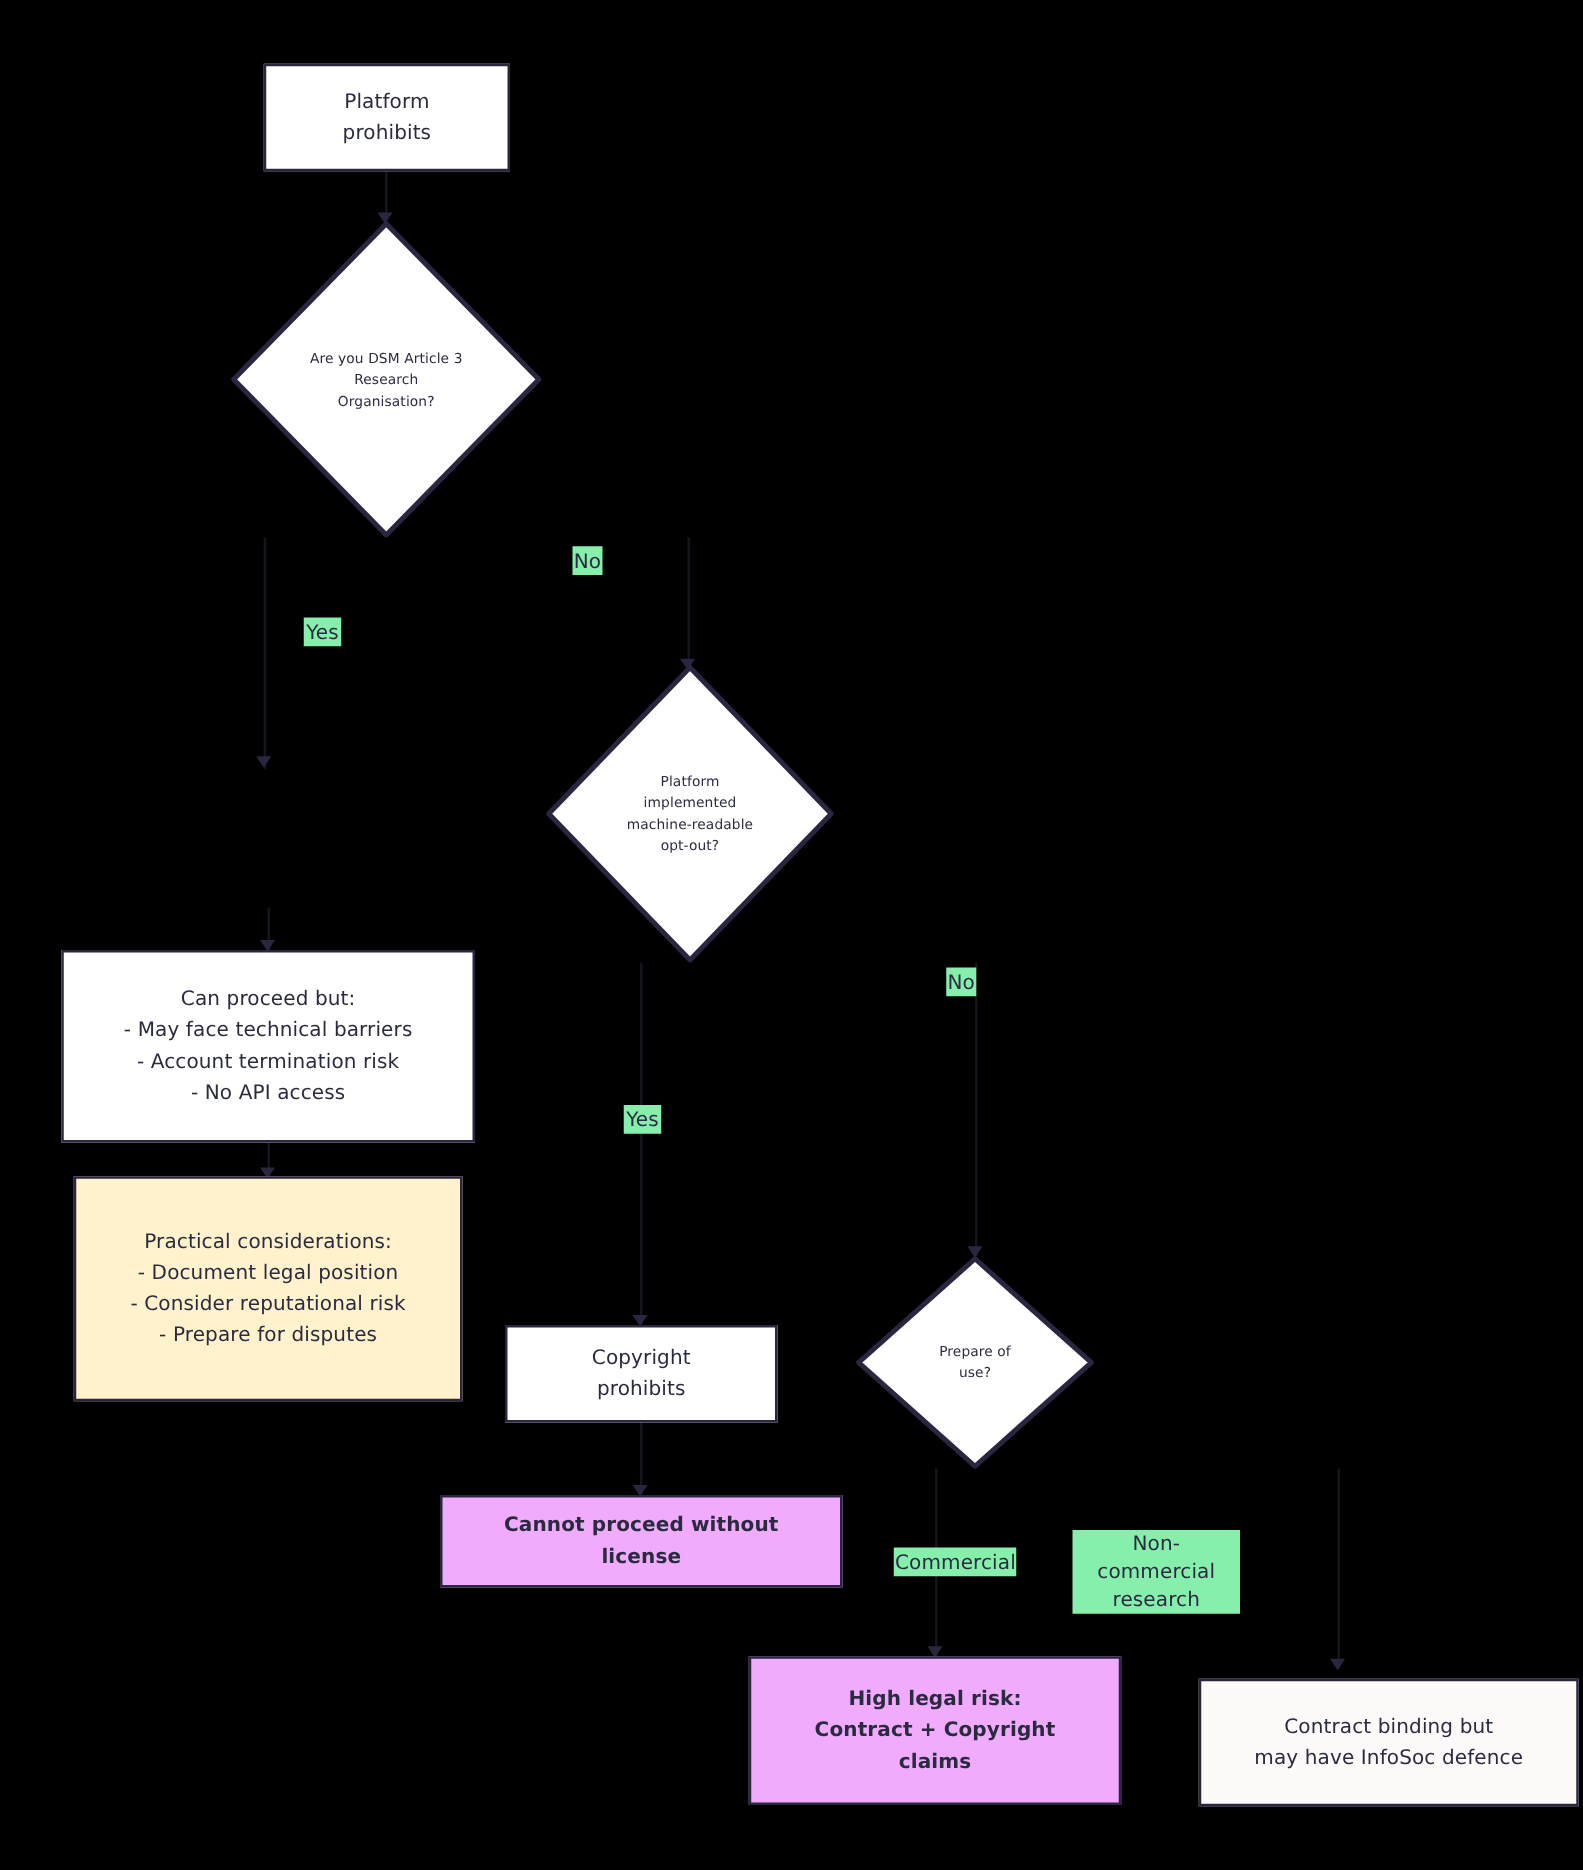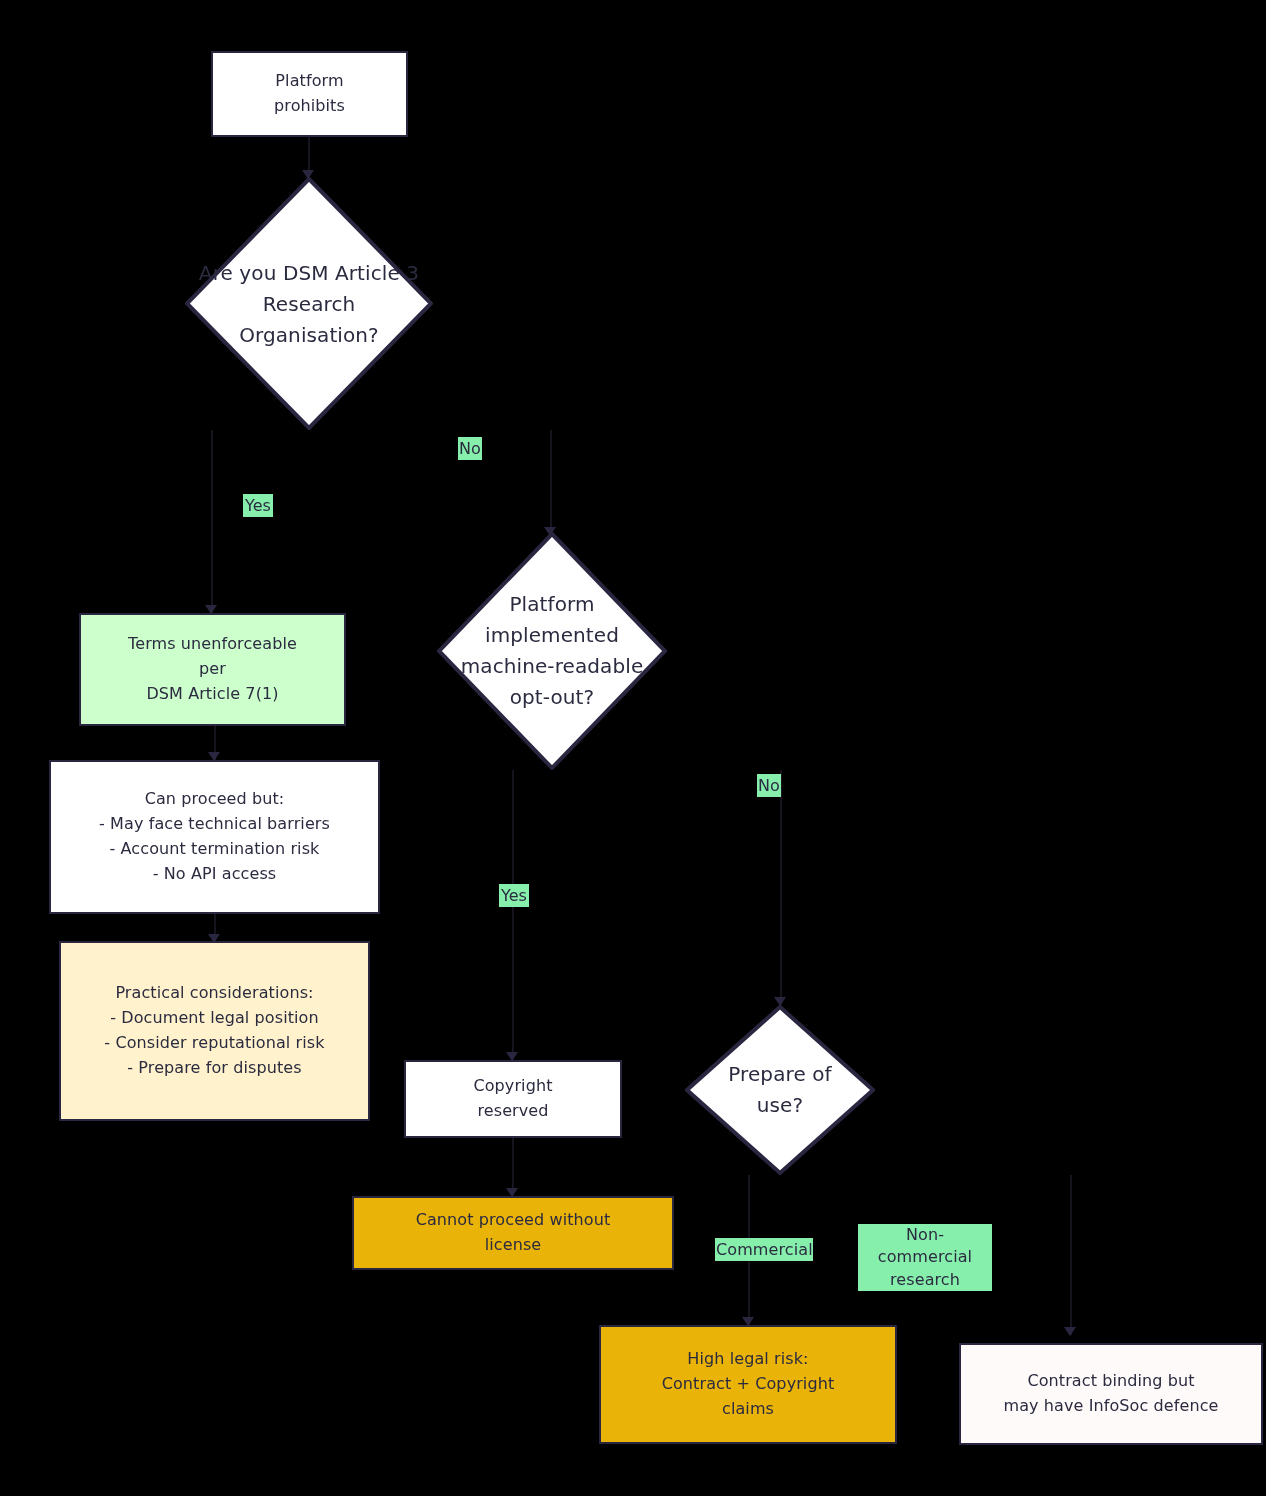--- a/index.html
+++ b/index.html
@@ -32,41 +32,41 @@
     letter-spacing: 0.1px;
   }
   .node .txt {
     display: block;
     white-space: pre-line;
     padding: 0 8px;
   }
 
   .fill-white  { background: #ffffff; }
   .fill-green  { background: #ccffcc; }
-  .fill-pink   { background: #eab308; }
+  .fill-pink   { background: #f0abfc; font-weight: bold; }
   .fill-cream  { background: #fff2cc; }
   .fill-snow   { background: #fffafa; margin-left: 40px; }
 
   
   .diamond {
     position: absolute;
   }
   .diamond .dshape {
     position: absolute;
     inset: 0;
   }
   .diamond .dlabel {
     position: absolute;
     left: 0;
     right: 0;
     top: 50%;
     transform: translateY(-50%);
     text-align: center;
     color: #2b2b40;
-    font-size: 20px;
+    font-size: 11px;
     line-height: 1.55;
     white-space: pre-line;
     letter-spacing: 0.1px;
     pointer-events: none;
   }
 
   
   .edgelabel {
     position: absolute;
     background: #86efac;
@@ -138,25 +138,20 @@
       <polygon points="124,2 246,126.5 124,251 2,126.5" fill="#ffffff" stroke="#2b2640" stroke-width="4"></polygon>
     </svg>
     <span class="dlabel">Are you DSM Article 3
 Research
 Organisation?</span>
   </div>
 
   <div class="edgelabel" style="left:458px; top:437px; width:22px;">No</div>
   <div class="edgelabel" style="left:243px; top:494px; width:28px;">Yes</div>
 
-  <div class="node fill-green" style="left:79px; top:613px; width:267px; height:113px;">
-    <span class="txt">Terms unenforceable
-per
-DSM Article 7(1)</span>
-  </div>
 
   <div class="node fill-white" style="left:49px; top:760px; width:331px; height:154px;">
     <span class="txt">Can proceed but:
 - May face technical barriers
 - Account termination risk
 - No API access</span>
   </div>
 
   <div class="node fill-cream" style="left:59px; top:941px; width:311px; height:180px;">
     <span class="txt">Practical considerations:
@@ -173,21 +168,21 @@
 implemented
 machine-readable
 opt-out?</span>
   </div>
 
   <div class="edgelabel" style="left:757px; top:774px; width:22px;">No</div>
   <div class="edgelabel" style="left:499px; top:884px; width:28px;">Yes</div>
 
   <div class="node fill-white" style="left:404px; top:1060px; width:218px; height:78px;">
     <span class="txt">Copyright
-reserved</span>
+prohibits</span>
   </div>
 
   <div class="node fill-pink" style="left:352px; top:1196px; width:322px; height:74px;">
     <span class="txt">Cannot proceed without
 license</span>
   </div>
 
   <div class="diamond" style="left:685px; top:1005px; width:190px; height:170px;">
     <svg class="dshape" viewBox="0 0 190 170" preserveAspectRatio="none">
       <polygon points="95,2 188,85 95,168 2,85" fill="#ffffff" stroke="#2b2640" stroke-width="4"></polygon>

